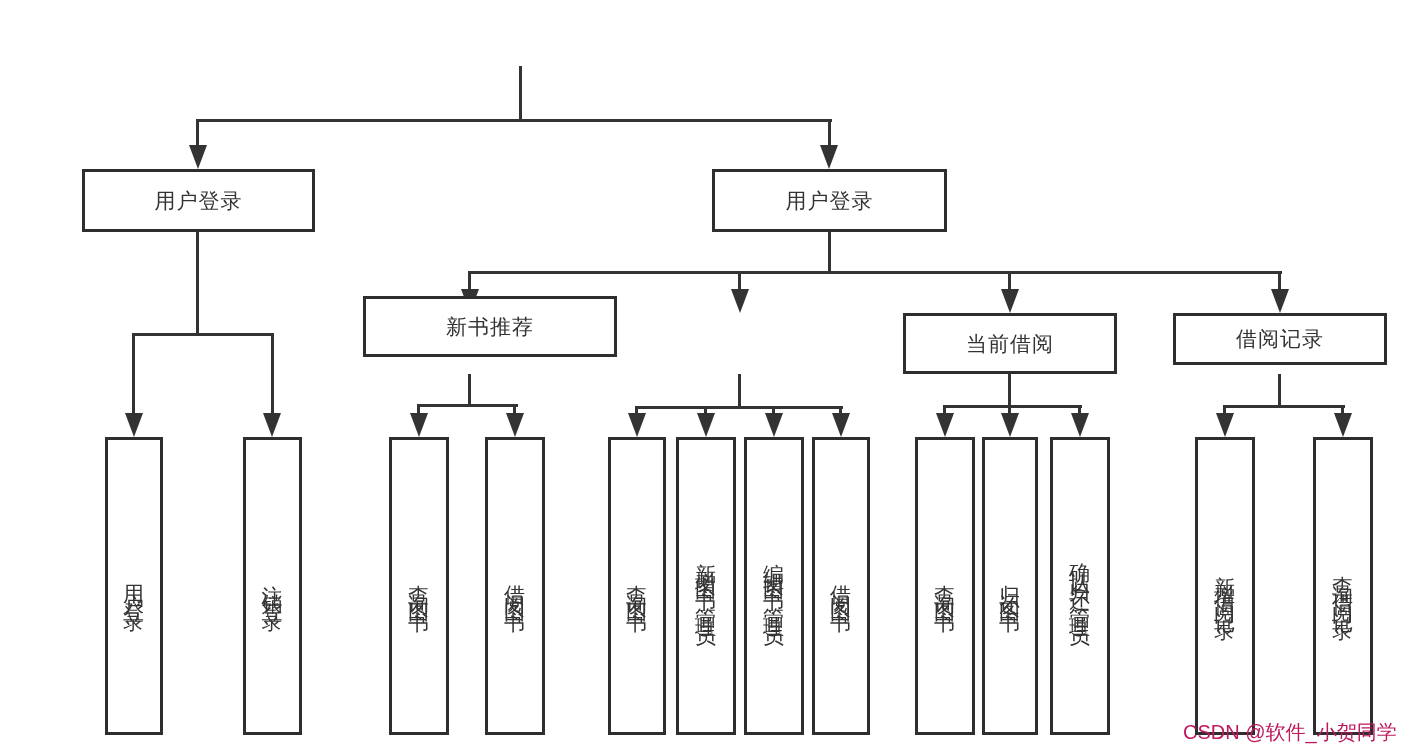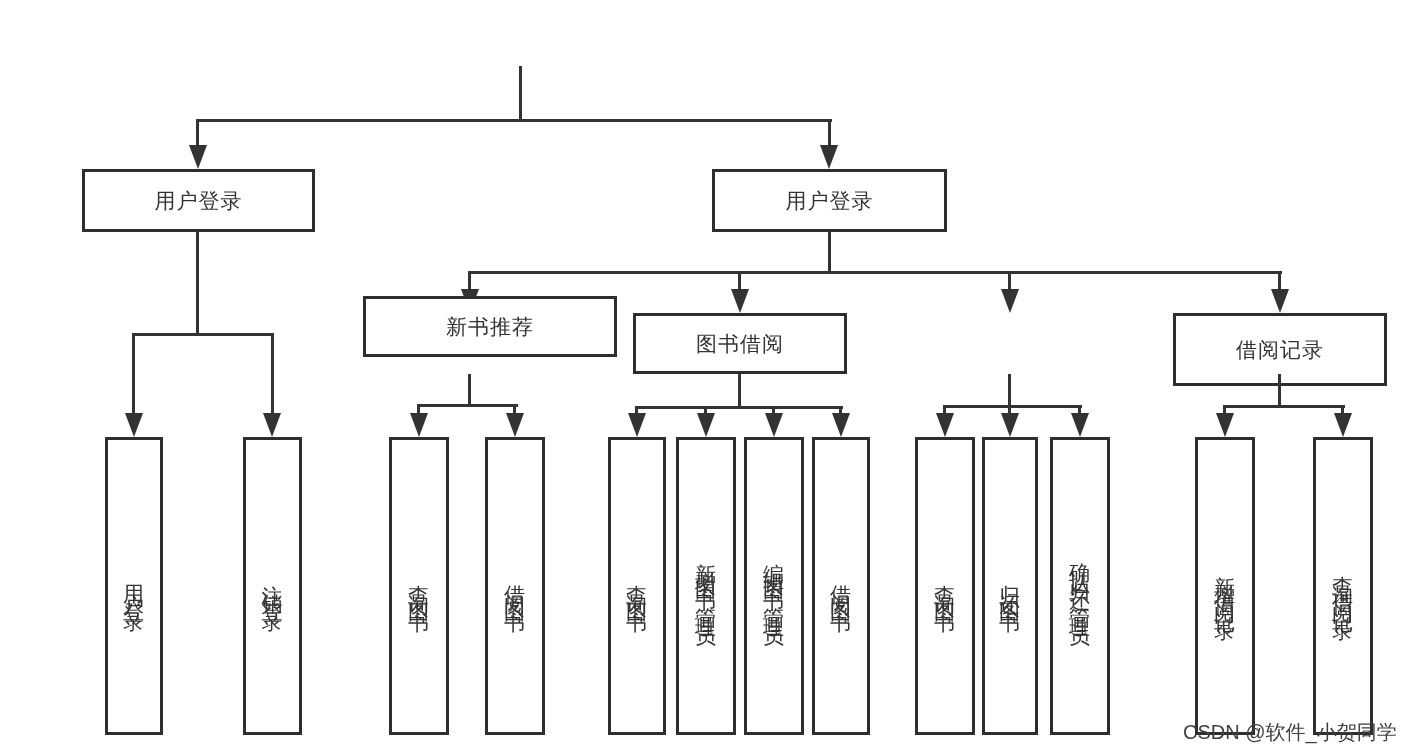--- a/index.html
+++ b/index.html
@@ -40,21 +40,21 @@
   .arrow{
     position:absolute;width:0;height:0;
     border-left:9px solid transparent;
     border-right:9px solid transparent;
     border-top:24px solid #333333;
   }
   .watermark{
     position:absolute;
     left:1183px;top:719px;
     font-size:20px;
-    color:#404040;
+    color:#be185d;
     z-index:10;
     white-space:nowrap;
   }
 </style>
 </head>
 <body>
 
 <div class="canvas">
 
 
@@ -86,24 +86,24 @@
   <div class="vline" style="left:738px;top:271px;width:3px;height:22px;"></div>
   <div class="arrow" style="left:731px;top:289px;"></div>
   <div class="vline" style="left:1008px;top:271px;width:3px;height:22px;"></div>
   <div class="arrow" style="left:1001px;top:289px;"></div>
   <div class="vline" style="left:1278px;top:271px;width:3px;height:22px;"></div>
   <div class="arrow" style="left:1271px;top:289px;"></div>
 
   <div class="node" style="left:363px;top:296px;width:254px;height:61px;">
     <span>新书推荐</span>
   </div>
-  <div class="node" style="left:633px;top:313px;width:214px;height:61px;">
-    <span>图书借阅</span>
+  <div class="node" style="left:903px;top:313px;width:214px;height:61px;">
+    <span>当前借阅</span>
   </div>
-  <div class="node" style="left:1173px;top:313px;width:214px;height:73px;text-align:center;">
+  <div class="node" style="left:1173px;top:313px;width:214px;height:52px;text-align:center;">
     <span>借阅记录</span>
   </div>
 
   <div class="vline" style="left:468px;top:374px;width:3px;height:33px;"></div>
   <div class="hline" style="left:418px;top:404px;width:100px;height:3px;"></div>
   <div class="vline" style="left:417px;top:404px;width:3px;height:12px;"></div>
   <div class="arrow" style="left:410px;top:413px;"></div>
   <div class="vline" style="left:513px;top:404px;width:3px;height:12px;"></div>
   <div class="arrow" style="left:506px;top:413px;"></div>
 

